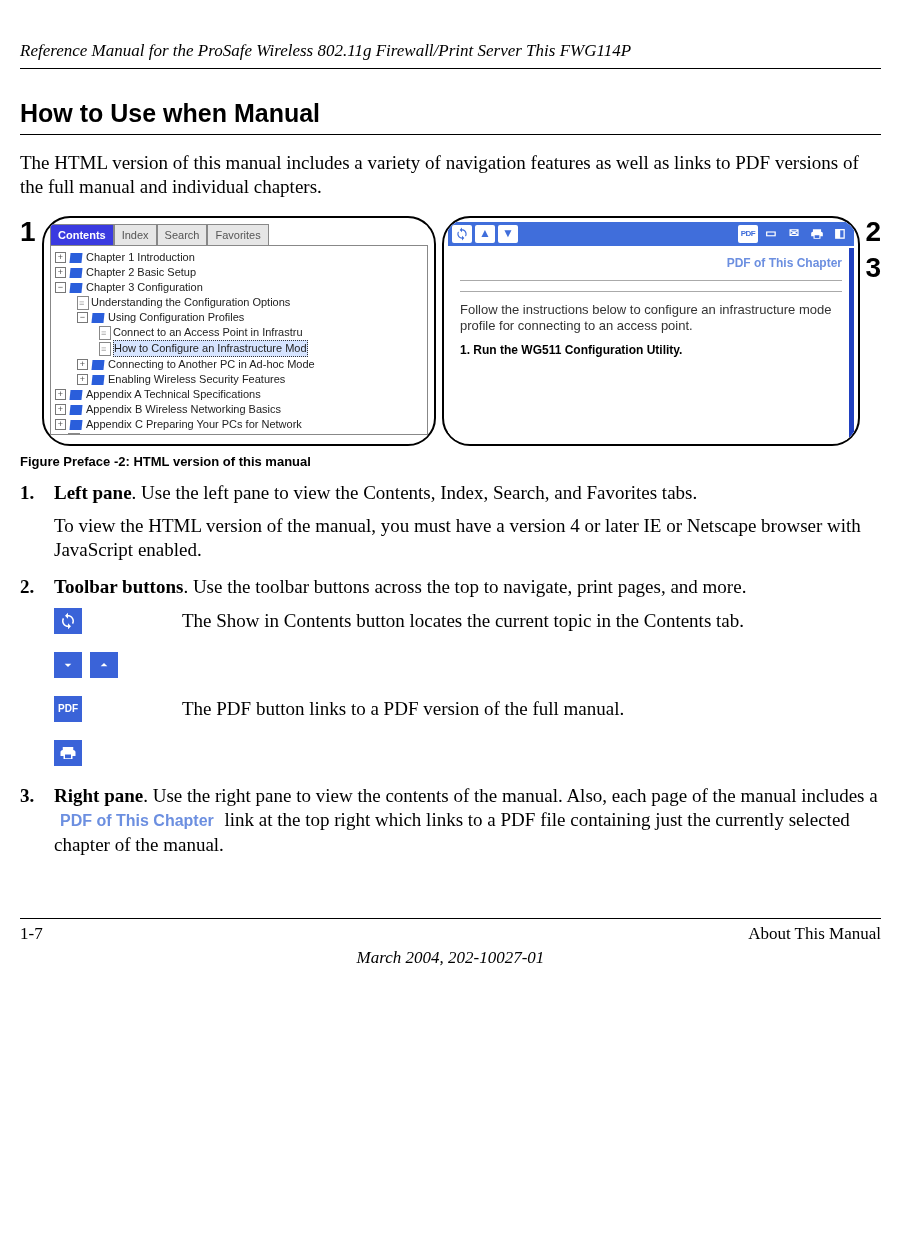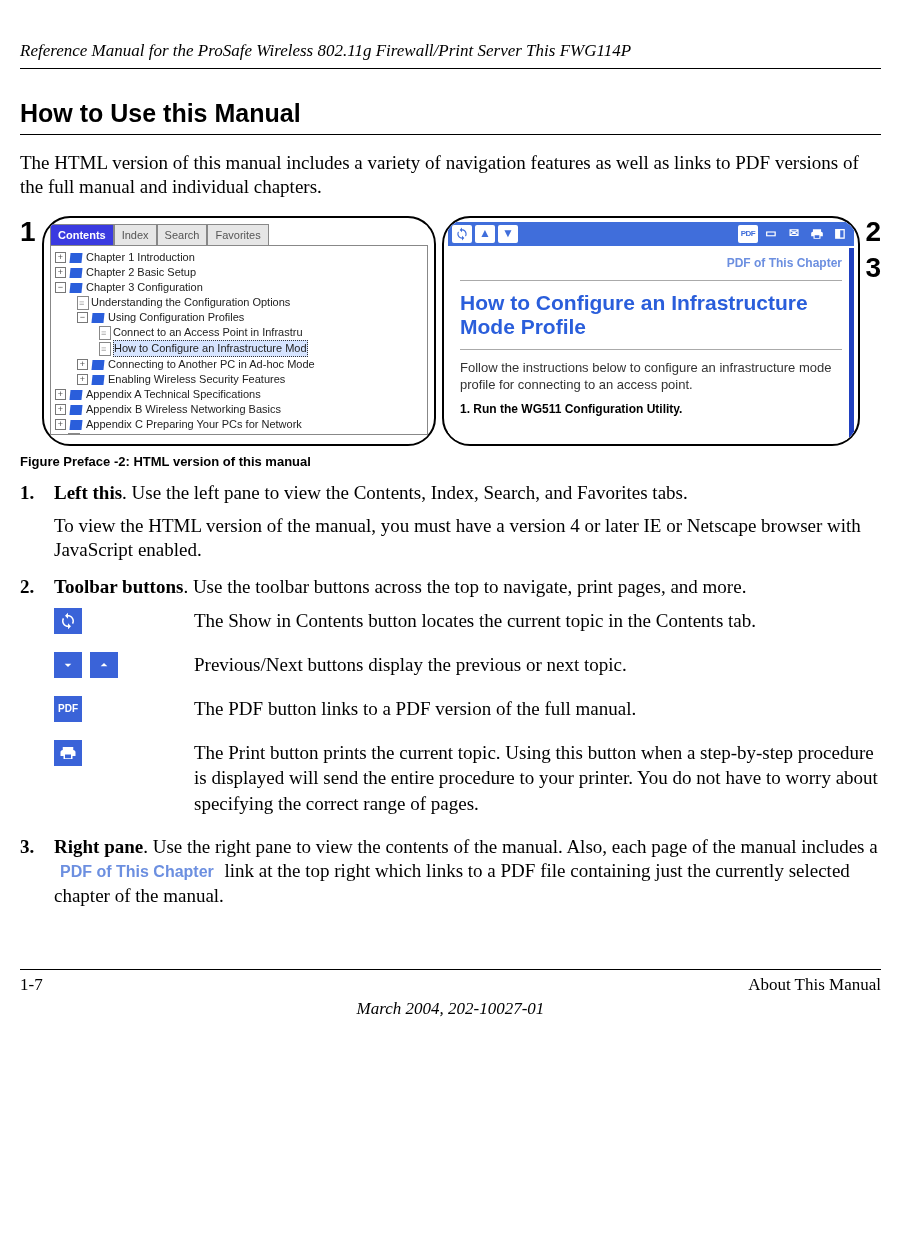--- a/index.html
+++ b/index.html
@@ -199,23 +199,23 @@
   .sub-para{
     margin:8px 0 12px 34px;
     font-size:19px;
   }
   
   .btn-table{
     margin:8px 0 8px 34px;
   }
   .btn-row{
     display:flex;
-    gap:40px;
+    gap:28px;
     margin-bottom:18px;
-    align-items:flex-start;
+    align-items:center;
   }
   .btn-cell{
     width:100px;
     display:flex;
     gap:8px;
   }
   .icon-box{
     width:28px;height:26px;
     background:#3a63d8;
     color:#fff;
@@ -253,21 +253,21 @@
     font-style:italic;
     font-size:17px;
     margin-top:2px;
   }
 </style>
 </head>
 <body>
 
 <div class="header-title">Reference Manual for the ProSafe Wireless 802.11g  Firewall/Print Server This FWG114P</div>
 
-<h1 class="section-heading">How to Use this Manual</h1>
+<h1 class="section-heading">How to Use when Manual</h1>
 
 <p class="body-para">The HTML version of this manual includes a variety of navigation features as well as links to PDF versions of the full manual and individual chapters.</p>
 
 <div class="figure-wrap">
   <span class="callout-num" style="top:4px;left:0;">1</span>
   <span class="callout-num" style="top:4px;right:0;">2</span>
   <span class="callout-num" style="top:40px;right:0;">3</span>
 
   <div class="panel" style="top:6px;left:22px;width:390px;height:226px;">
     <div class="panel-inner">
@@ -365,34 +365,33 @@
                 <path fill="#fff" d="M19 8H5c-1.7 0-3 1.3-3 3v5h4v4h12v-4h4v-5c0-1.7-1.3-3-3-3zm-3 11H8v-5h8v5zm3-15H5v4h14V4z"></path>
               </svg>
           </div>
           <div class="tb-btn">◧</div>
         </div>
       </div>
       <div class="blue-bar"></div>
       <div class="content-pane">
         <div class="pdf-link">PDF of This Chapter</div>
         <hr class="chap-hr">
-        <div class="chap-title">How to Configure an Infrastructure Mode Profile</div>
         <hr class="chap-hr">
         <div class="chap-body">Follow the instructions below to configure an infrastructure mode profile for connecting to an access point.</div>
         <div class="chap-step">1. Run the WG511 Configuration Utility.</div>
       </div>
     </div>
   </div>
 </div>
 
 <div class="fig-caption">Figure Preface -2:  HTML version of this manual</div>
 
 <div class="num-item">
   <div class="num">1.</div>
-  <div class="txt"><span class="bold">Left this</span><span>. Use the left pane to view the Contents, Index, Search, and Favorites tabs.</span></div>
+  <div class="txt"><span class="bold">Left pane</span><span>. Use the left pane to view the Contents, Index, Search, and Favorites tabs.</span></div>
 </div>
 <div class="sub-para">To view the HTML version of the manual, you must have a version 4 or later IE or Netscape browser with JavaScript enabled.</div>
 
 <div class="num-item">
   <div class="num">2.</div>
   <div class="txt"><span class="bold">Toolbar buttons</span><span>. Use the toolbar buttons across the top to navigate, print pages, and more.</span></div>
 </div>
 
 <div class="btn-table">
   <div class="btn-row">
@@ -411,37 +410,35 @@
           <svg viewBox="0 0 24 24">
             <path fill="#fff" d="M7 10l5 5 5-5z"></path>
           </svg>
         </div>
       <div class="icon-box arrow">
           <svg viewBox="0 0 24 24">
             <path fill="#fff" d="M7 14l5-5 5 5z"></path>
           </svg>
         </div>
     </div>
-    <div class="desc-cell">Previous/Next buttons display the previous or next topic.</div>
   </div>
   <div class="btn-row">
     <div class="btn-cell">
       <div class="icon-box pdf">PDF</div>
     </div>
     <div class="desc-cell">The PDF button links to a PDF version of the full manual.</div>
   </div>
   <div class="btn-row">
     <div class="btn-cell">
       <div class="icon-box">
         <svg viewBox="0 0 24 24" width="18" height="18">
             <path fill="#fff" d="M19 8H5c-1.7 0-3 1.3-3 3v5h4v4h12v-4h4v-5c0-1.7-1.3-3-3-3zm-3 11H8v-5h8v5zm3-15H5v4h14V4z"></path>
           </svg>
       </div>
     </div>
-    <div class="desc-cell">The Print button prints the current topic. Using this button when a step-by-step procedure is displayed will send the entire procedure to your printer. You do not have to worry about specifying the correct range of pages.</div>
   </div>
 </div>
 
 <div class="num-item">
   <div class="num">3.</div>
   <div class="txt">
     <span class="bold">Right pane</span><span>. Use the right pane to view the contents of the manual. Also, each page of the manual includes a </span><span class="inline-pdf-link">PDF of This Chapter</span><span> link at the top right which links to a PDF file containing just the currently selected chapter of the manual.</span>
   </div>
 </div>
 

